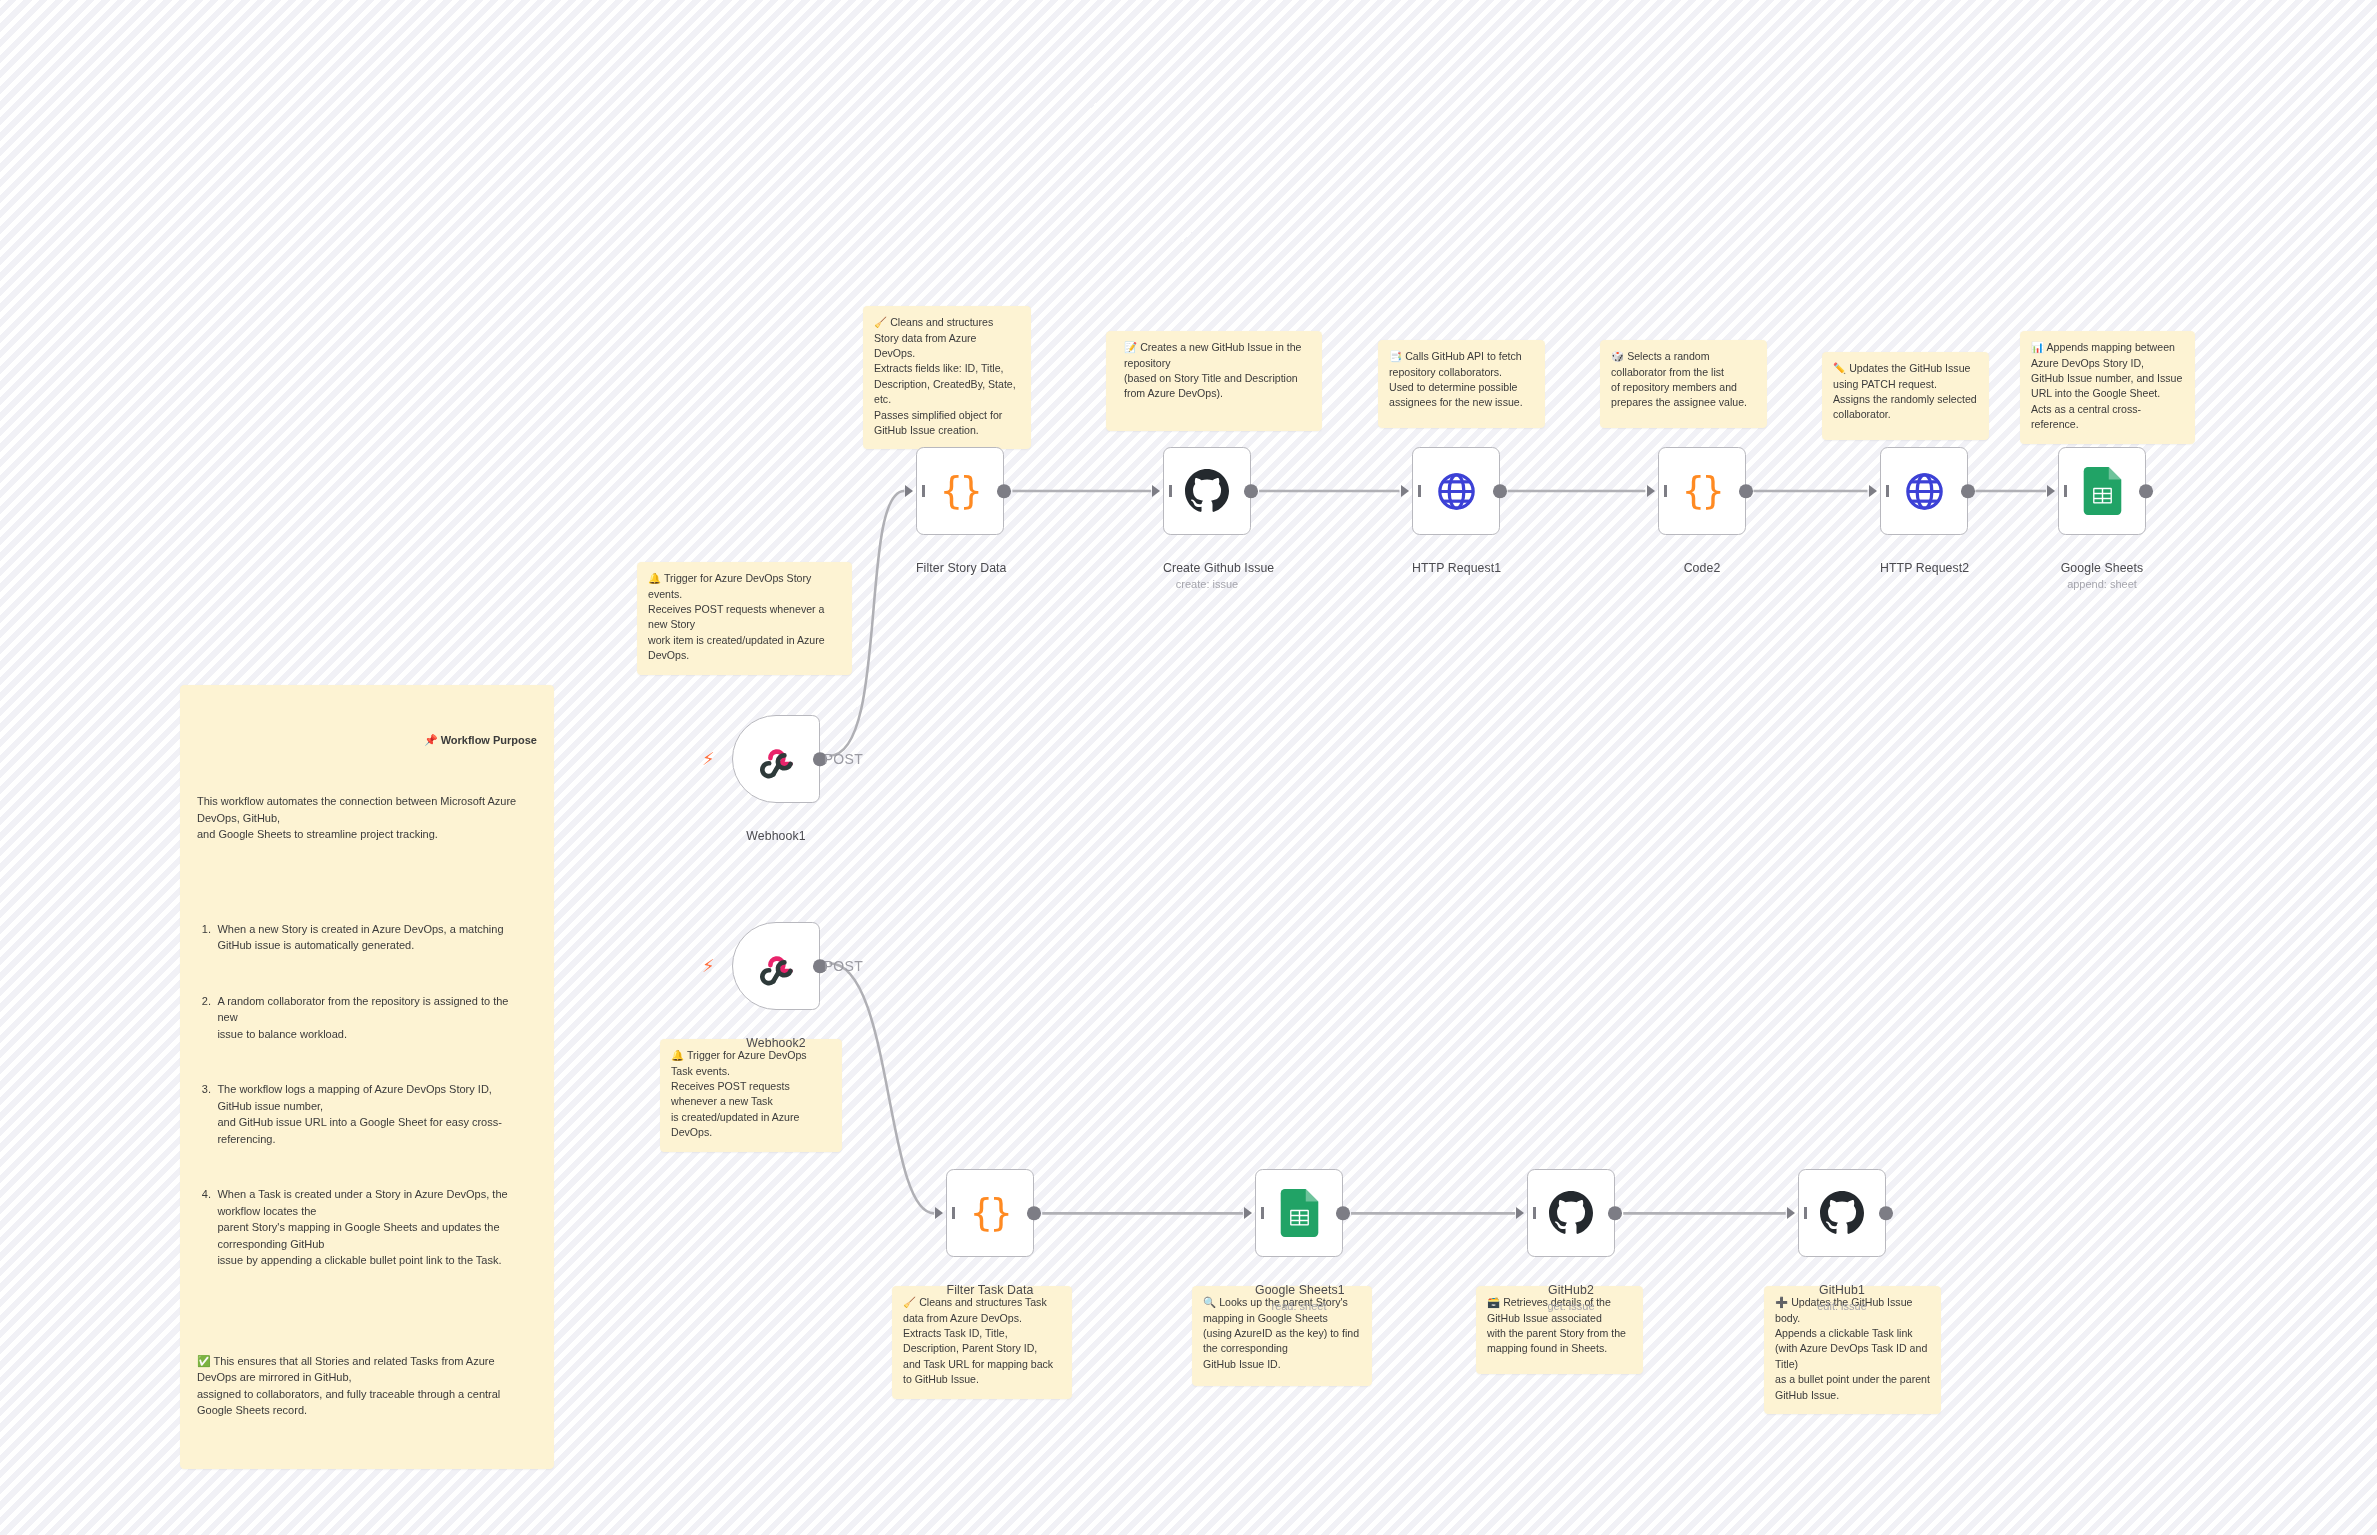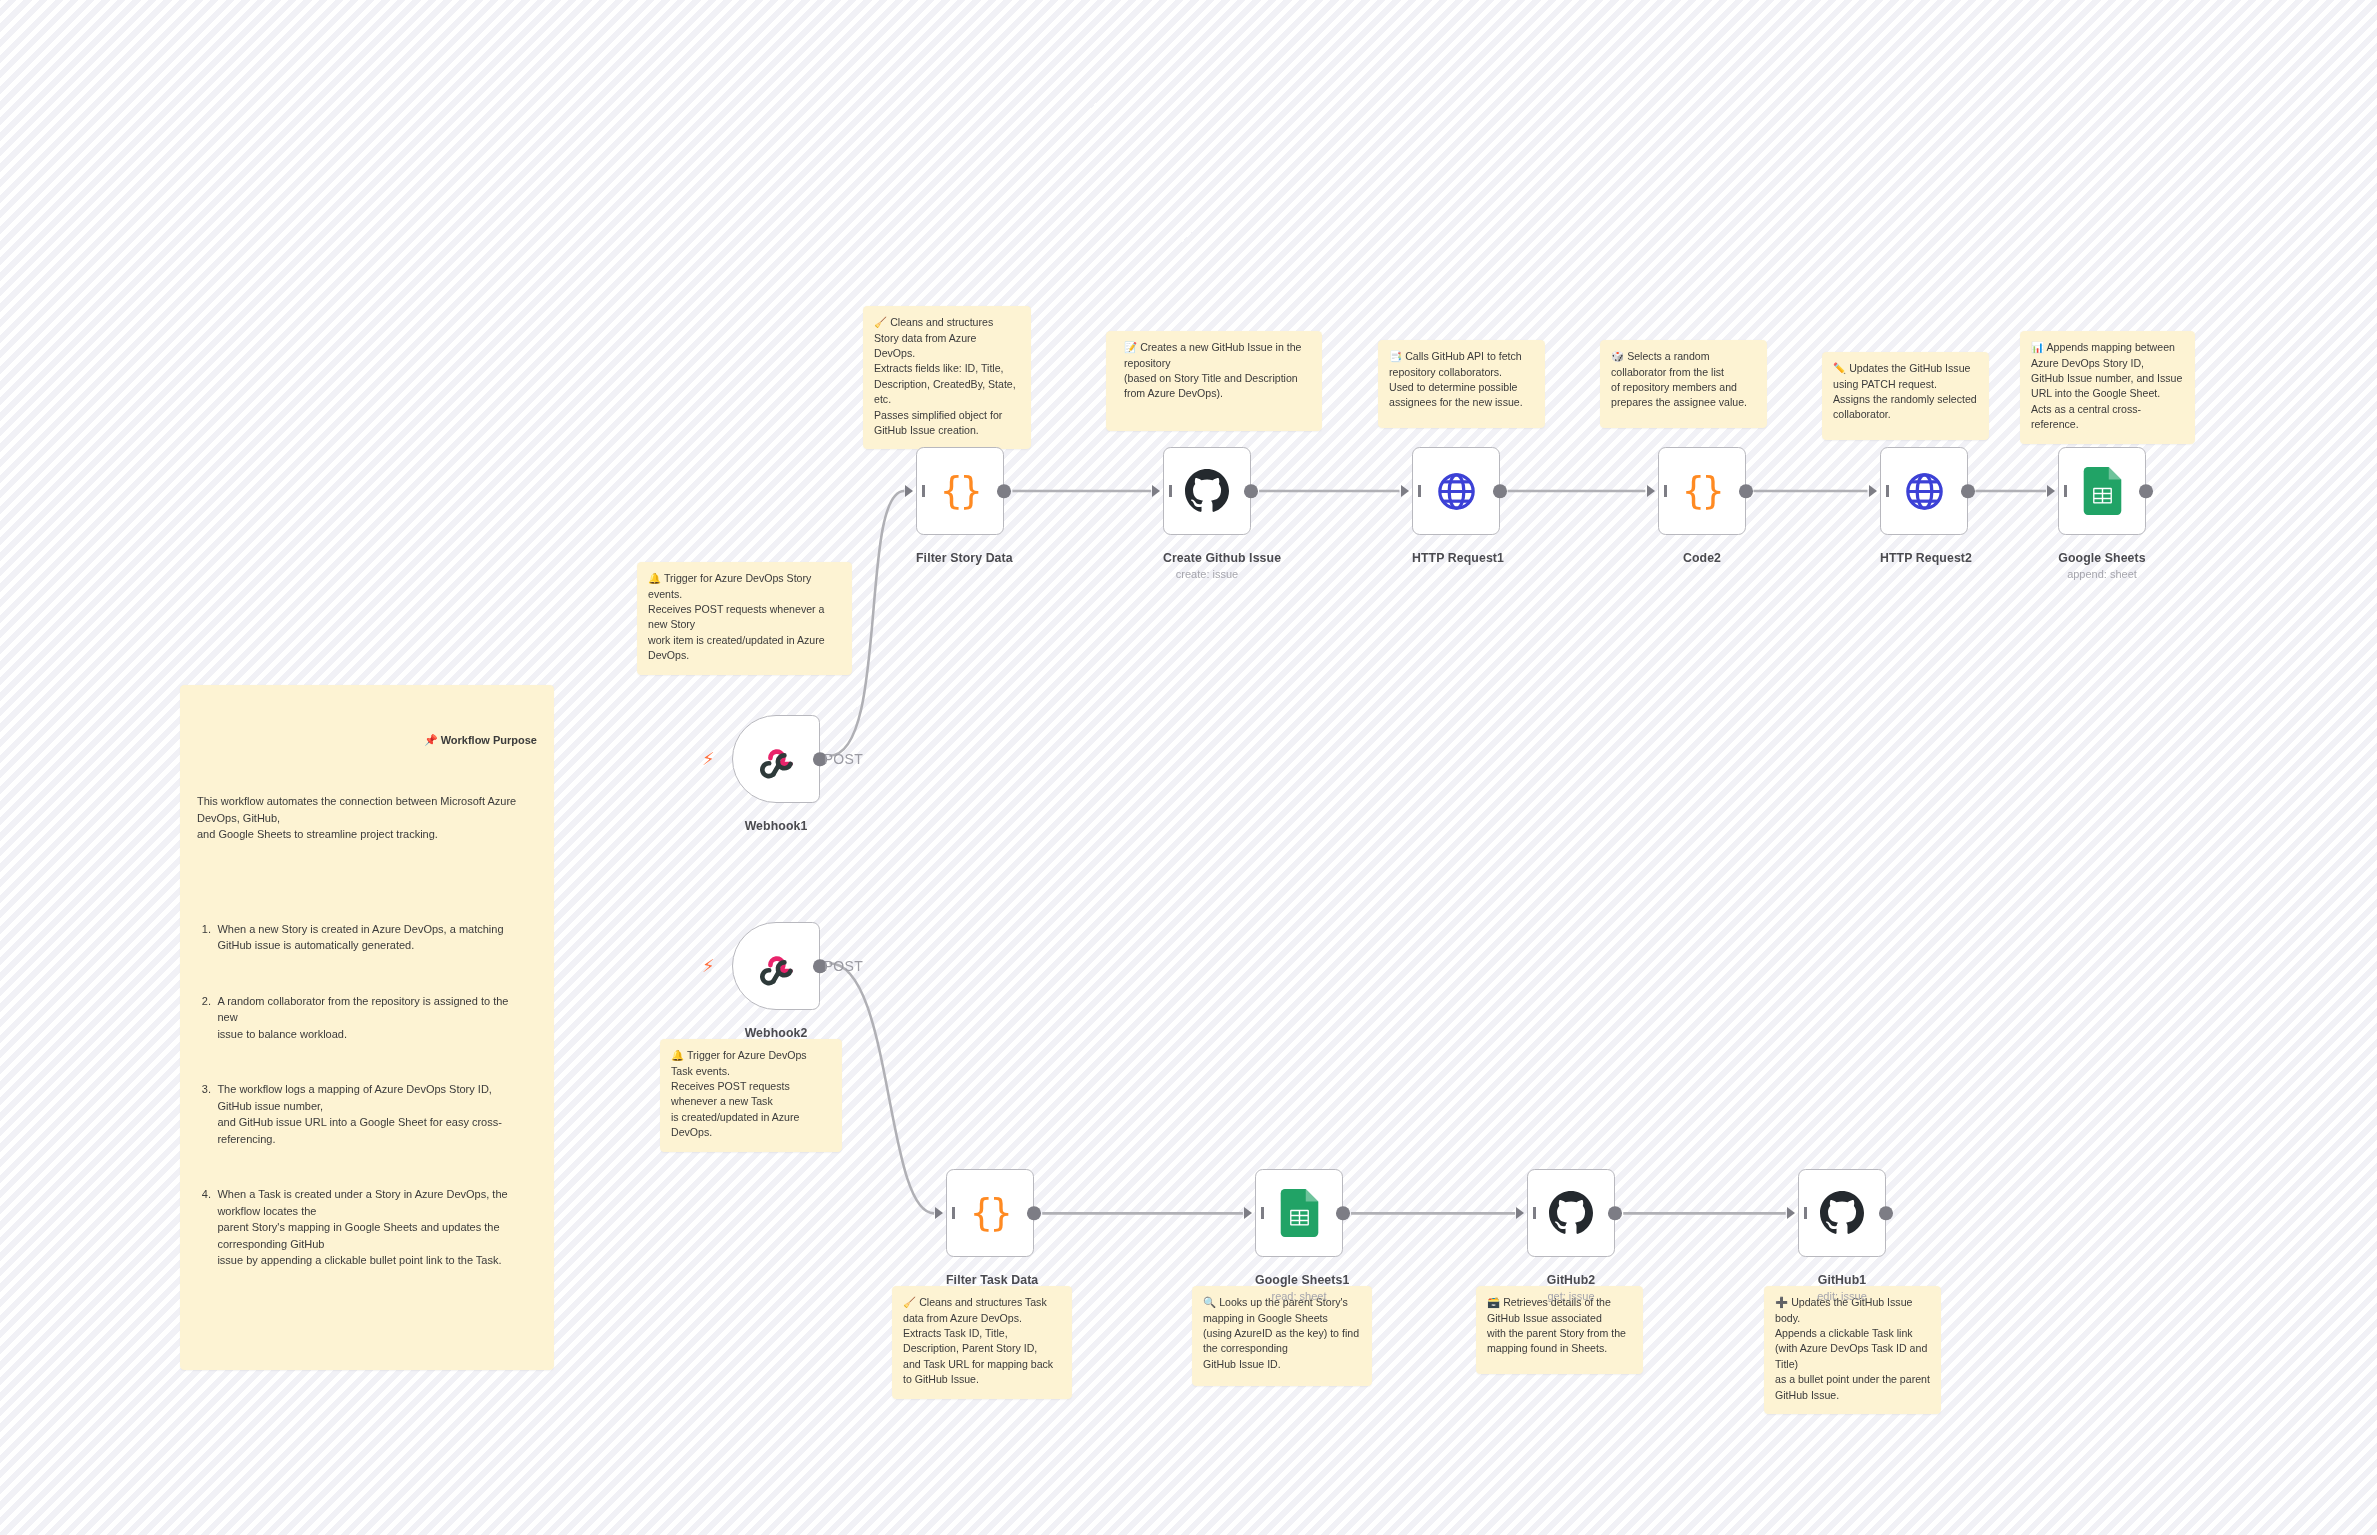--- a/index.html
+++ b/index.html
@@ -92,23 +92,23 @@
     border-radius: 7.7px;
     display: flex;
     align-items: center;
     justify-content: center;
   }
   .node-box.trigger {
     border-radius: 44px 7.7px 7.7px 44px;
   }
   .node-label {
     text-align: center;
-    margin-top: 16px;
+    margin-top: 26px;
     font-size: 12.3px;
-    font-weight: bold;
+    font-weight: normal;
     color: #4a4a4f;
     letter-spacing: 0.1px;
     white-space: nowrap;
   }
   .node-sub {
     text-align: center;
     margin-top: 2.6px;
     font-size: 11px;
     color: #a5a5ad;
     white-space: nowrap;
@@ -199,20 +199,22 @@
       <li>When a new Story is created in Azure DevOps, a matching
 GitHub issue is automatically generated.</li>
       <li>A random collaborator from the repository is assigned to the new
 issue to balance workload.</li>
       <li>The workflow logs a mapping of Azure DevOps Story ID, GitHub issue number,
 and GitHub issue URL into a Google Sheet for easy cross-referencing.</li>
       <li>When a Task is created under a Story in Azure DevOps, the workflow locates the
 parent Story's mapping in Google Sheets and updates the corresponding GitHub
 issue by appending a clickable bullet point link to the Task.</li>
     </ol>
+    <span class="note-foot">✅ This ensures that all Stories and related Tasks from Azure DevOps are mirrored in GitHub,
+assigned to collaborators, and fully traceable through a central Google Sheets record.</span>
   </div>
 
   <div id="notes-layer">
       <div class="sticky" style="left: 637px; top: 562px; width: 215px; min-height: 100px; background: rgb(253, 243, 211);"><span>🔔 Trigger for Azure DevOps Story events.
 Receives POST requests whenever a new Story
 work item is created/updated in Azure DevOps.</span></div>
       <div class="sticky" style="left: 863px; top: 306px; width: 168px; min-height: 125px; background: rgb(253, 243, 211);"><span>🧹 Cleans and structures Story data from Azure DevOps.
 Extracts fields like: ID, Title, Description, CreatedBy, State, etc.
 Passes simplified object for GitHub Issue creation.</span></div>
       <div class="sticky" style="left: 1106px; top: 331px; width: 216px; min-height: 100px; background: rgb(253, 243, 211); padding-left: 18px;"><span>📝 Creates a new GitHub Issue in the repository

